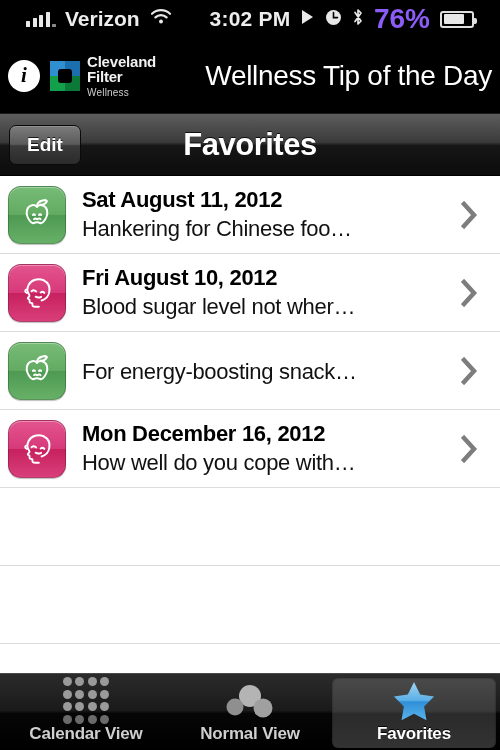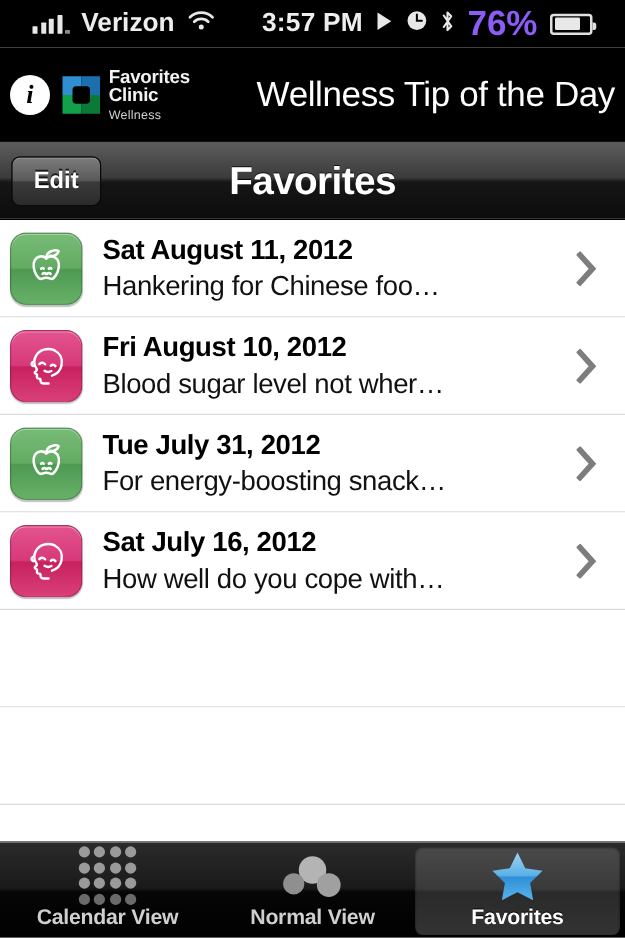--- a/index.html
+++ b/index.html
@@ -132,21 +132,21 @@
       </span>
       <span class="carrier">Verizon</span>
       <span>
         <svg width="24" height="18" viewBox="0 0 24 18">
           <path d="M12 15.6a2 2 0 100-4 2 2 0 000 4z" fill="#e8e8e8"></path>
           <path d="M6.4 9.4a8 8 0 0111.2 0" stroke="#e8e8e8" stroke-width="2.2" fill="none" stroke-linecap="round"></path>
           <path d="M3 5.8a13 13 0 0118 0" stroke="#e8e8e8" stroke-width="2.2" fill="none" stroke-linecap="round"></path>
         </svg>
       </span>
     </div>
-    <div class="sb-center">3:57 PM</div>
+    <div class="sb-center">3:02 PM</div>
     <div class="sb-right">
       <span>
         <svg width="14" height="16" viewBox="0 0 14 16">
             <path d="M1 1l11 7-11 7z" fill="#e8e8e8"></path>
           </svg>
       </span>
       <span>
         <svg width="17" height="17" viewBox="0 0 17 17">
           <circle cx="8.5" cy="8.5" r="7.5" fill="#e8e8e8"></circle>
           <path d="M8.5 3.6v5h4" stroke="#000" stroke-width="1.6" fill="none" stroke-linecap="round"></path>
@@ -168,21 +168,21 @@
     <div class="infobtn">i</div>
     <div class="cclogo">
       <div class="ccmark">
         <span class="q q1"></span>
           <span class="q q2"></span>
         <span class="q q3"></span>
           <span class="q q4"></span>
         <span class="dot"></span>
       </div>
       <div class="cctext">
-        <div class="ccname">Favorites Clinic</div>
+        <div class="ccname">Cleveland Filter</div>
         <div class="ccsub">Wellness</div>
       </div>
     </div>
     <div class="apptitle">Wellness Tip of the Day</div>
   </div>
 
   <div class="navbar">
     <div class="navbtn left">Edit</div>
     <div class="navtitle">Favorites</div>
   </div>
@@ -246,21 +246,20 @@
             <path d="M24 15c0-3 1.5-5 4-6.3"></path>
             <path d="M27 9.5c2.8-2.3 6.5-2 7.8-.8-.6 2.6-3.7 4.6-7.2 4"></path>
             <path d="M19.5 24c.6-.9 1.7-.9 2.3 0"></path>
             <path d="M26.2 24c.6-.9 1.7-.9 2.3 0"></path>
             <path d="M20.8 28.5c.9-1 2.2-1 3 0"></path>
             <path d="M24.8 28.5c.9-1 2.2-1 3 0"></path>
           </g>
         </svg>
       </div>
       <div class="rowtext">
-        <div class="rowdate">Tue July 31, 2012</div>
         <div class="rowsnippet">For energy-boosting snack…</div>
       </div>
       <div class="chev">
         <svg viewBox="0 0 17 28">
             <path d="M3 3l10 11L3 25" stroke="#7d7d7d" stroke-width="4.5" fill="none" stroke-linecap="square"></path>
           </svg>
       </div>
     </div>
 
     <div class="row">
@@ -270,21 +269,21 @@
             <path d="M31 10c-6-2.5-13-.5-16 5-2.2 4-1.4 8 .2 10.4 1 1.5.6 2.4-.6 3.2-1 .7-.8 1.7.4 2 1 .3 1.1.8.9 1.8-.3 1.6.4 2.3 1.8 2.4 1.2.1 1.4.6 1.3 1.8-.1 1.6 1 2.4 3 2.4h4"></path>
             <path d="M31 10c5 2.5 7.5 7.5 6.4 13-.9 4.6-4.3 8-8.4 9.2"></path>
             <path d="M18 22c1.6-1.3 3.6-1.2 5 .3"></path>
             <path d="M28 23.5c1.4-1 3-.8 4 .4"></path>
             <path d="M22.5 28c1.8 1.2 4 1.3 6 .2"></path>
             <path d="M13 20c-1.5.4-2.2 1.6-1.6 2.8.5 1 1.7 1.3 2.6.8"></path>
           </g>
         </svg>
       </div>
       <div class="rowtext">
-        <div class="rowdate">Sat July 16, 2012</div>
+        <div class="rowdate">Mon December 16, 2012</div>
         <div class="rowsnippet">How well do you cope with…</div>
       </div>
       <div class="chev">
         <svg viewBox="0 0 17 28">
             <path d="M3 3l10 11L3 25" stroke="#7d7d7d" stroke-width="4.5" fill="none" stroke-linecap="square"></path>
           </svg>
       </div>
     </div>
 
     <div class="row empty"></div>

